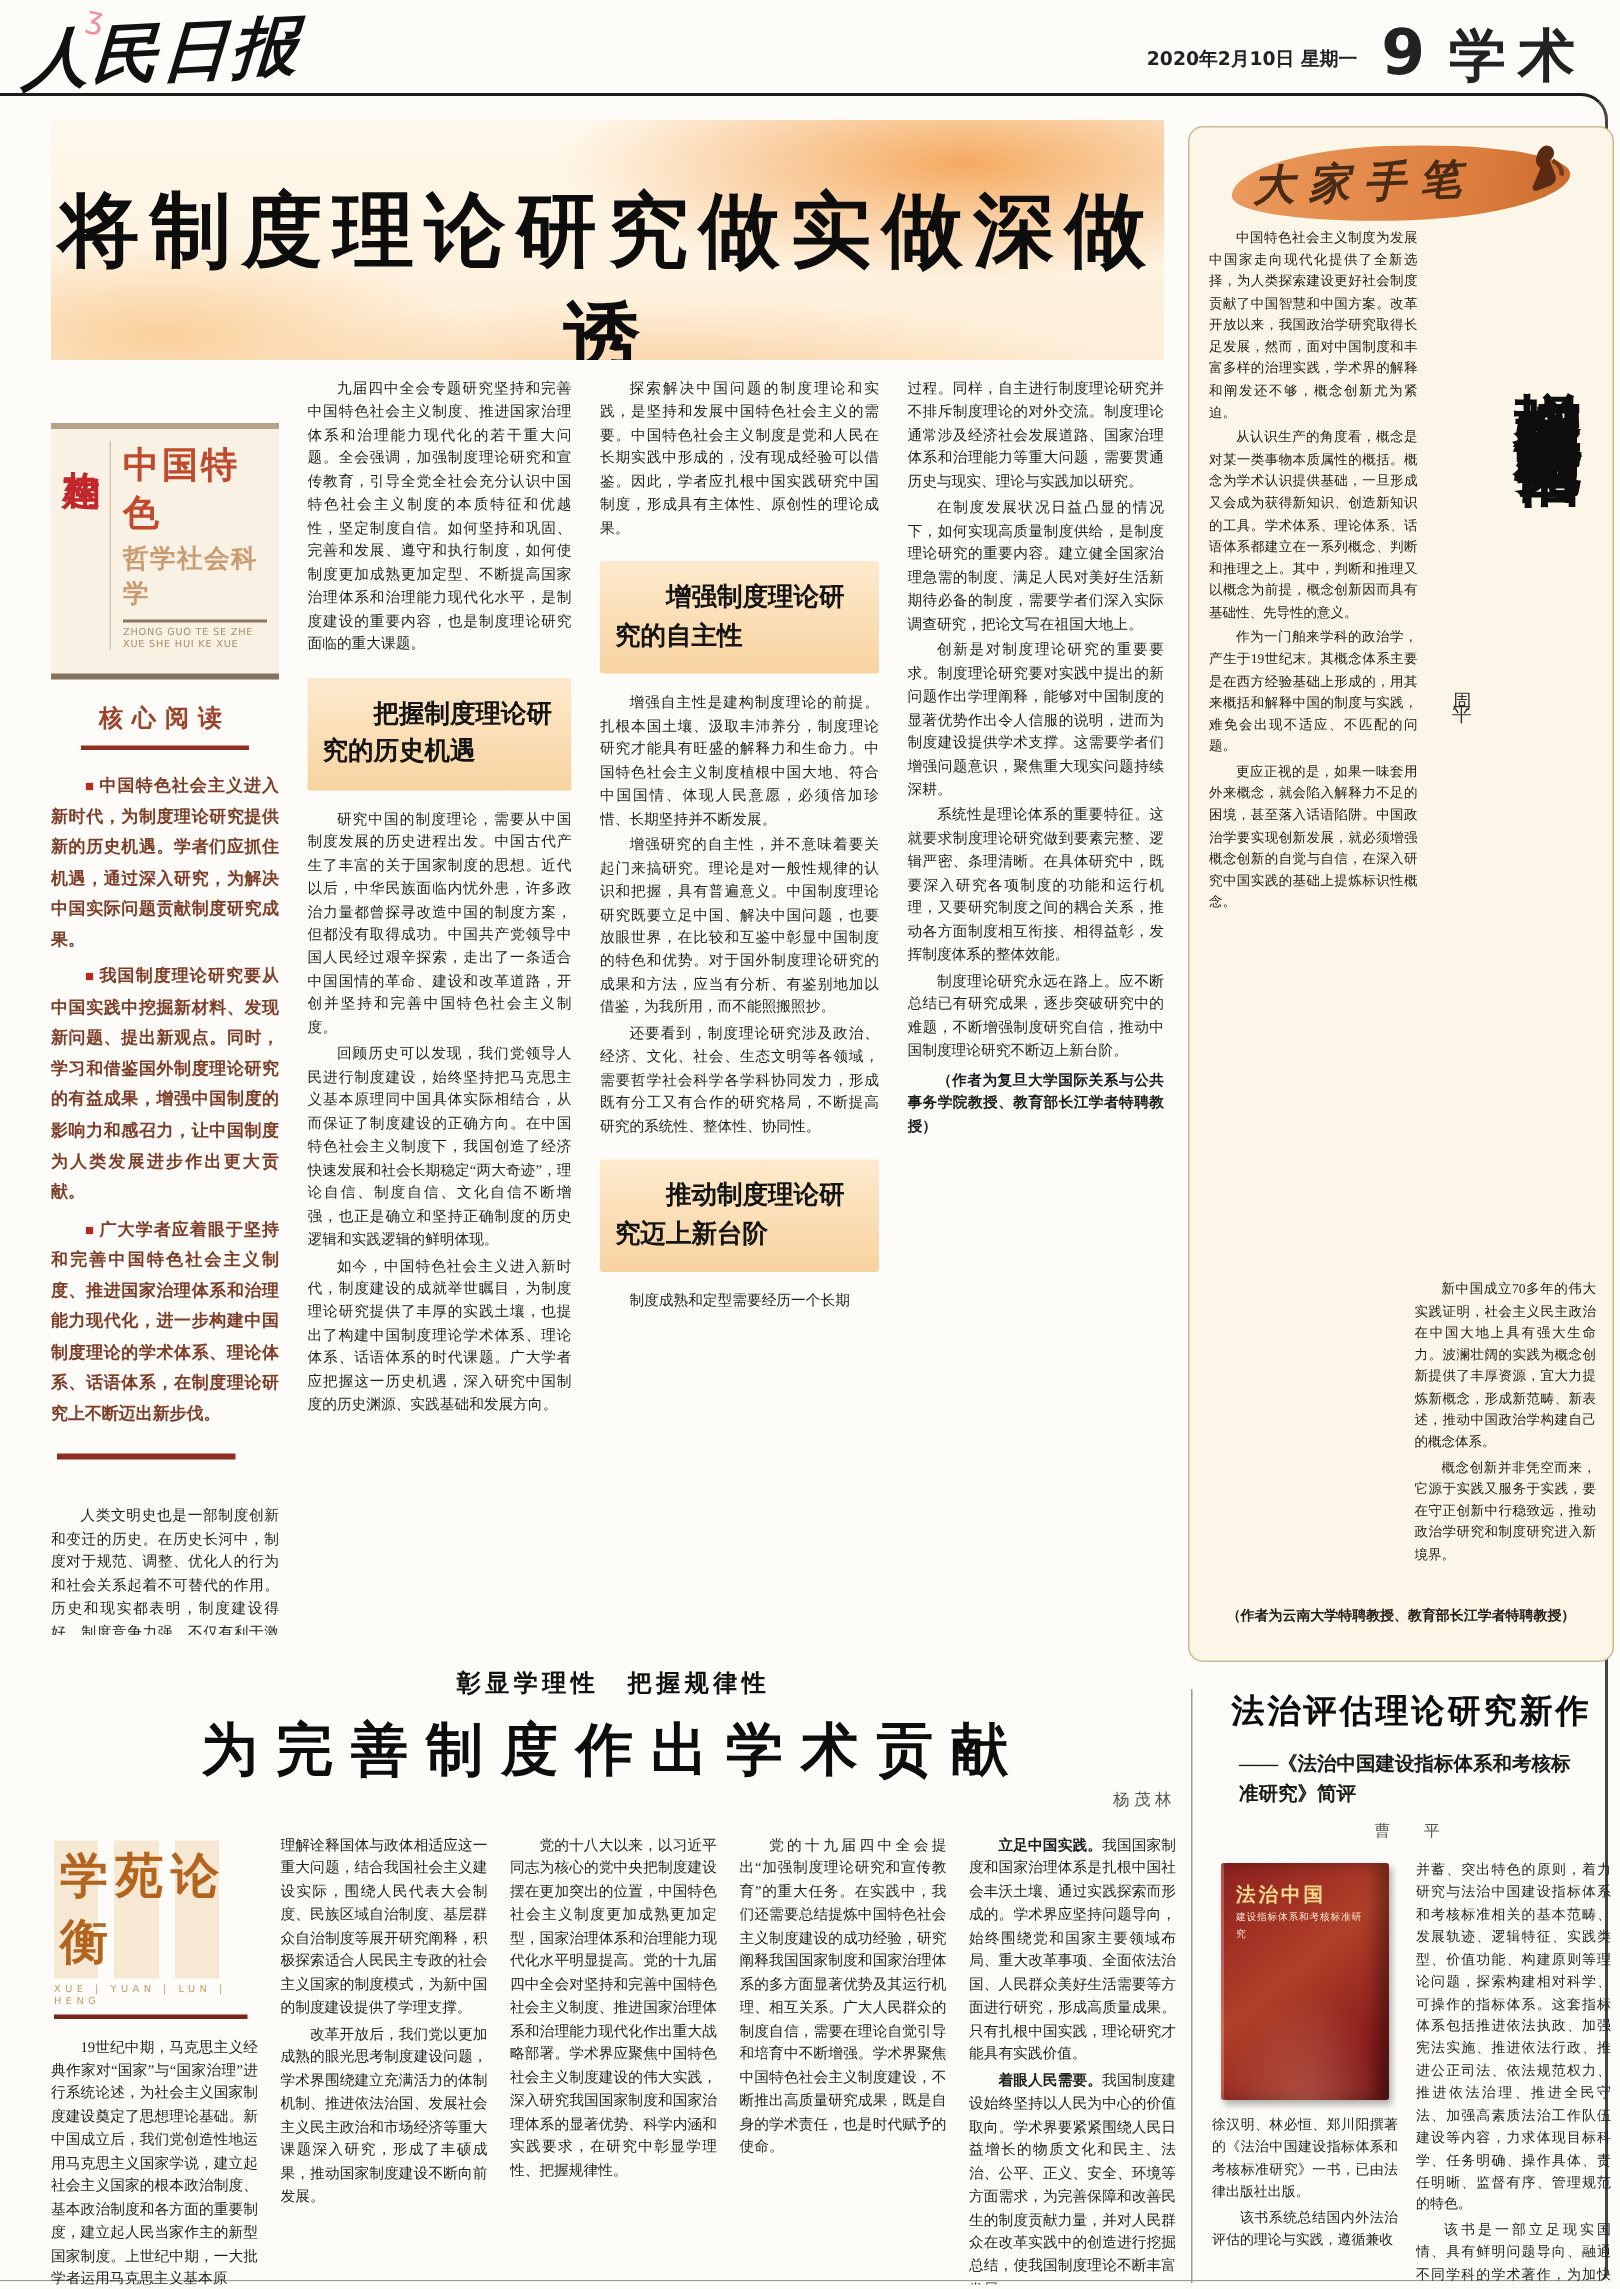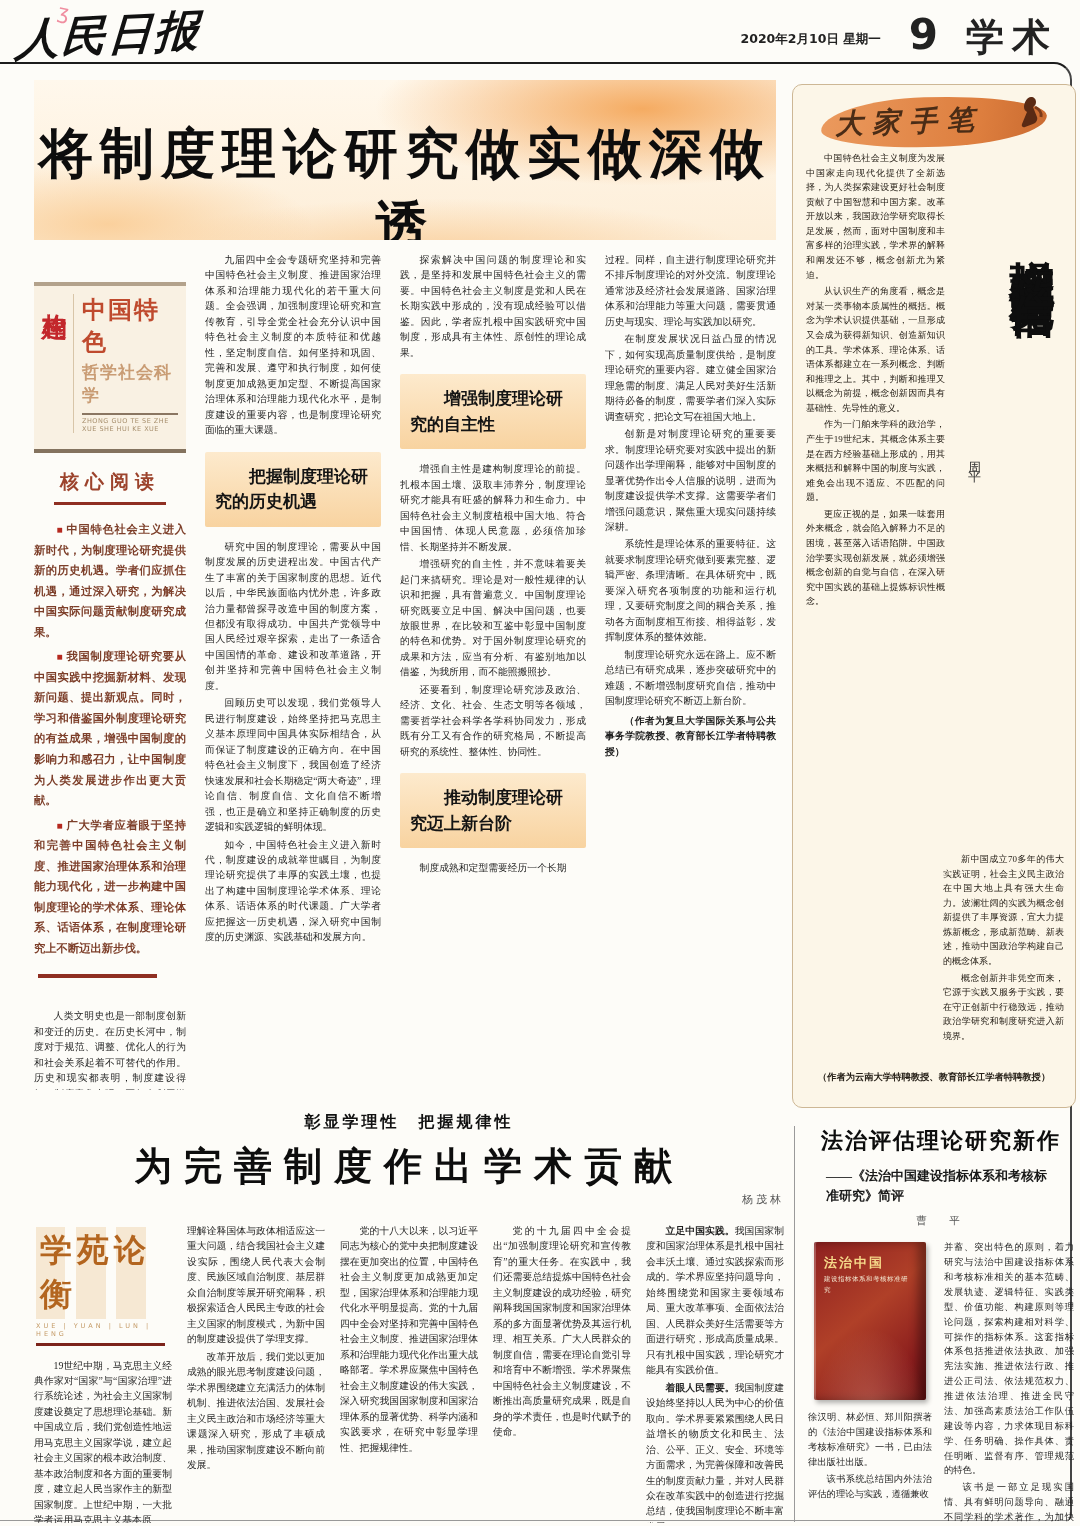--- a/index.html
+++ b/index.html
@@ -2,21 +2,21 @@
 <html><head>
 <meta charset="utf-8">
 <style>
   html,body{margin:0;padding:0;background:#e8e6e0;}
   #page{position:relative;width:1080px;height:1526px;margin:0 auto;background:#fdfcf8;overflow:hidden;
         font-family:"Liberation Serif","DejaVu Serif",serif;color:#222;}
   
   .logo{position:absolute;left:16px;top:6px;font-family:"DejaVu Serif","Liberation Serif",serif;
         font-size:44px;font-weight:bold;font-style:italic;transform:skewX(-6deg) rotate(-3deg);
         letter-spacing:2px;color:#111;}
-  .mast-right{position:absolute;right:22px;top:14px;display:flex;align-items:flex-end;gap:28px;}
+  .mast-right{position:absolute;right:22px;top:14px;display:flex;align-items:flex-end;gap:16px;}
   .mast-date{font-family:"DejaVu Sans","Liberation Sans",sans-serif;font-size:12.5px;font-weight:bold;color:#222;margin-bottom:8px;}
   .mast-page{font-family:"DejaVu Sans","Liberation Sans",sans-serif;font-size:42px;font-weight:bold;line-height:1;}
   .mast-section{font-family:"DejaVu Sans","Liberation Sans",sans-serif;font-size:38px;font-weight:900;letter-spacing:8px;line-height:1;}
   .frame{position:absolute;left:0;top:62px;width:1070px;height:1456px;border-top:2.5px solid #1c1c1c;
          border-right:2px solid #444;border-bottom:1.5px solid #999;border-radius:0 18px 6px 0;pointer-events:none;}
   .scribble{position:absolute;left:58px;top:0px;color:#f08ea0;font-size:20px;font-family:"DejaVu Sans",sans-serif;transform:rotate(12deg);}
   
   .banner{position:absolute;left:34px;top:80px;width:742px;height:160px;overflow:hidden;
     background:
       radial-gradient(ellipse 60% 80% at 82% 18%, rgba(243,158,74,.85), rgba(243,158,74,0) 60%),
@@ -39,21 +39,21 @@
   
   .series-box{background:#f9f1e3;border-top:4px solid #b3a28c;border-bottom:4px solid #84735f;
     padding:8px 8px 16px 8px;display:flex;gap:8px;align-items:stretch;}
   .series-vert{writing-mode:vertical-rl;text-orientation:upright;font-family:"DejaVu Sans",sans-serif;
     font-size:25px;font-weight:900;color:#c3272b;line-height:1;border-right:1px solid #d8c5a8;padding-right:6px;}
   .series-main{flex:1;}
   .series-l1{font-family:"DejaVu Sans",sans-serif;font-size:24px;font-weight:900;color:#bf4a2e;letter-spacing:2px;}
   .series-l2{font-family:"DejaVu Sans",sans-serif;font-size:17px;font-weight:bold;color:#c99c74;letter-spacing:1px;margin-top:3px;}
   .series-py{font-size:6.5px;color:#a78f6d;letter-spacing:.5px;margin-top:6px;border-top:2px solid #8a7662;padding-top:2px;font-family:"DejaVu Sans",sans-serif;}
   .core-label{margin-top:16px;text-align:center;font-family:"DejaVu Sans",sans-serif;
-    font-size:19px;font-weight:bold;color:#9c432c;letter-spacing:6px;}
+    font-size:16px;font-weight:bold;color:#9c432c;letter-spacing:6px;}
   .core-line{width:74%;height:3px;background:#8f2f22;margin:7px auto 14px auto;}
   .bullet{font-size:11.3px;line-height:1.82;font-weight:bold;color:#7d3f2a;text-align:justify;text-indent:2em;margin:0 0 4px 0;}
   .bullet .sq{color:#b5291f;margin-right:3px;font-size:10px;}
   .core-end{width:78%;height:4px;background:#8f2f22;margin:16px auto 30px 4px;}
   .col1-body{overflow:hidden;}
   
   .sidebar{position:absolute;left:792px;top:84px;width:284px;height:1024px;background:#fcf6e8;
     border:1.5px solid #cdb795;border-radius:10px;box-sizing:border-box;overflow:hidden;}
   .dj-banner{position:relative;width:226px;height:50px;margin:12px auto 4px auto;}
   .dj-brush2{position:absolute;inset:0;background:linear-gradient(100deg,#eb9a5e,#dd7e3e 70%,#c96a30);

